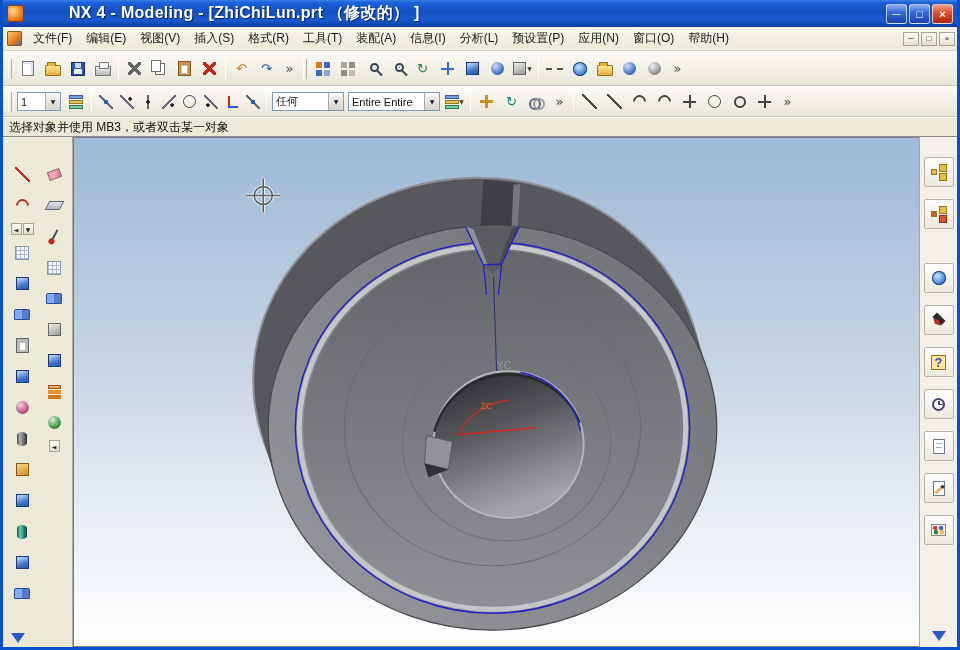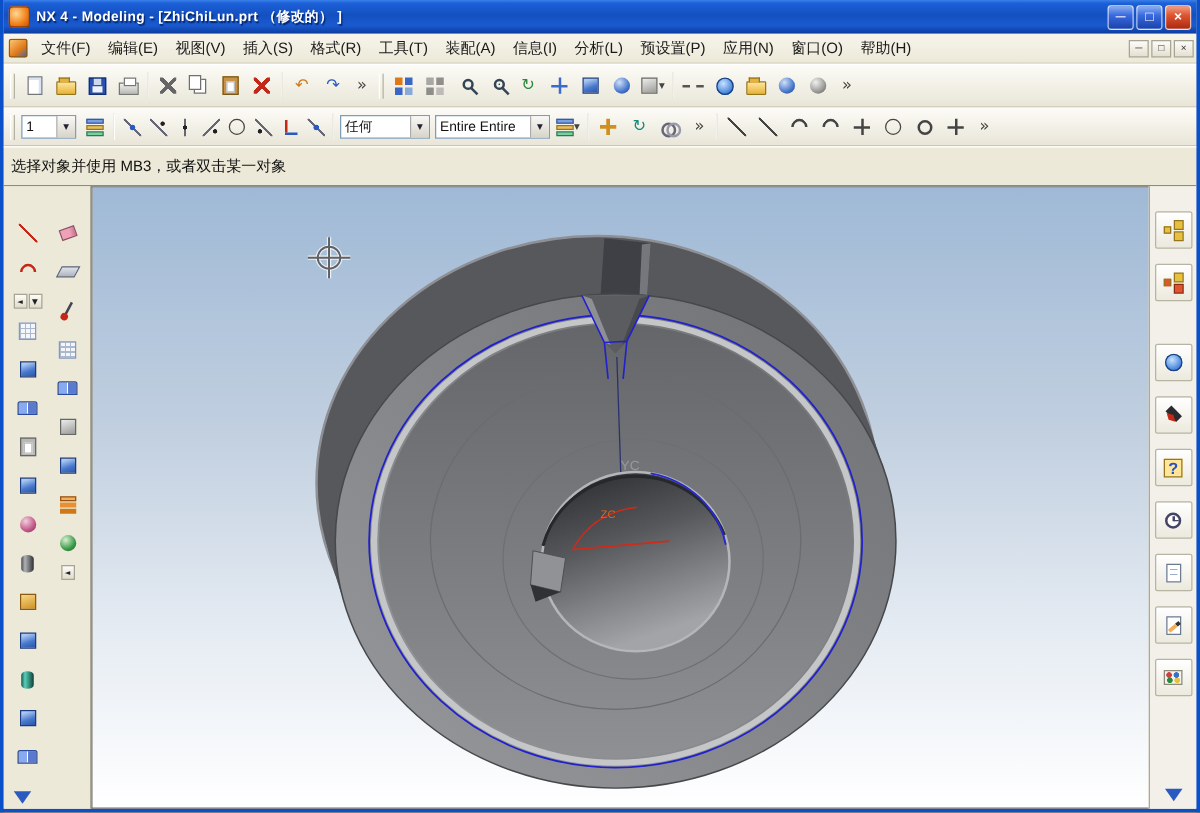--- a/index.html
+++ b/index.html
@@ -5,21 +5,21 @@
   html,body{margin:0;padding:0;background:#000;}
   *{box-sizing:border-box;}
   body{width:960px;height:650px;overflow:hidden;font-family:"Liberation Sans","DejaVu Sans",sans-serif;}
   .win{width:960px;height:650px;display:flex;flex-direction:column;border:3px solid #0a50c8;border-top:none;background:#ece9d8;}
 
   
   .titlebar{height:27px;flex:none;display:flex;align-items:center;padding:0 4px;
     background:linear-gradient(180deg,#3a80e8 0%,#1c5fd8 10%,#1450c0 45%,#1a5ad0 75%,#0c3c9c 100%);}
   .nx-logo{width:17px;height:17px;border-radius:3px;margin-right:5px;flex:none;
     background:radial-gradient(circle at 35% 35%,#ffd896,#f08018 55%,#b84808);box-shadow:inset 0 0 0 1px #8a3a08;}
-  .title-text{color:#fff;font-weight:bold;font-size:11px;letter-spacing:.3px;white-space:nowrap;overflow:hidden;flex:1;text-shadow:1px 1px 1px #00236a;}
+  .title-text{color:#fff;font-weight:bold;font-size:16px;letter-spacing:.3px;white-space:nowrap;overflow:hidden;flex:1;text-shadow:1px 1px 1px #00236a;margin-left:40px;}
   .wbtns{display:flex;gap:2px;flex:none;}
   .wbtn{width:21px;height:20px;border-radius:3px;border:1px solid #ffffffaa;display:flex;align-items:center;justify-content:center;
     color:#fff;font-size:11px;font-weight:bold;background:linear-gradient(180deg,#8ab0f0,#3a6ae0 40%,#1a42aa);}
   .wbtn.close{background:linear-gradient(180deg,#f0a088,#e05430 40%,#aa2a10);}
 
   
   .menubar{height:24px;flex:none;display:flex;align-items:center;background:linear-gradient(#f7f5ec,#ece9d8);border-bottom:1px solid #d4d0c0;padding:0 2px;}
   .child-icon{width:15px;height:15px;margin:0 4px 0 2px;flex:none;border-radius:2px;
     background:linear-gradient(140deg,#ffd080,#e07818 60%,#2a66c8);box-shadow:inset 0 0 0 1px #8a5a10;}
   .menu-item{font-size:12px;color:#1a1a1a;padding:5px 7px;white-space:nowrap;}
@@ -127,21 +127,21 @@
   .i-snap.b{background:radial-gradient(circle at 50% 50%,#2a5ac0 2px,transparent 2.5px),linear-gradient(45deg,transparent 46%,#667 46% 54%,transparent 54%);}
   .i-snap.mid{background:radial-gradient(circle at 50% 50%,#222 1.5px,transparent 2px),linear-gradient(90deg,transparent 46%,#667 46% 54%,transparent 54%);}
   .i-axes{width:14px;height:14px;background:
     linear-gradient(#c42818,#c42818) 3px 1px/2px 10px no-repeat,
     linear-gradient(90deg,#2a5ac0,#2a5ac0) 3px 11px/10px 2px no-repeat;}
   .i-chain{width:16px;height:10px;}
   .i-chain:before{content:"";position:absolute;left:0;top:1px;width:8px;height:8px;border:2px solid #667;border-radius:50%;}
   .i-chain:after{content:"";position:absolute;right:0;top:1px;width:8px;height:8px;border:2px solid #99a;border-radius:50%;}
 
   
-  .promptbar{height:32px;flex:none;background:#ece9d8;border-top:1px solid #fff;border-bottom:1px solid #8a8a8a;
+  .promptbar{height:20px;flex:none;background:#ece9d8;border-top:1px solid #fff;border-bottom:1px solid #8a8a8a;
     display:flex;align-items:center;font-size:12px;color:#111;padding-left:6px;}
 
   
   .main{flex:1;display:flex;min-height:0;}
   .ltools{width:70px;flex:none;background:#ece9d8;border-right:1px solid #aca899;position:relative;}
   .lcol{position:absolute;top:22px;display:flex;flex-direction:column;align-items:center;}
   .lcol.c1{left:4px;width:30px;}
   .lcol.c2{left:36px;width:30px;}
   .ltb{width:27px;height:31px;display:flex;align-items:center;justify-content:center;flex:none;}
   .minis{display:flex;gap:1px;height:16px;align-items:center;}

